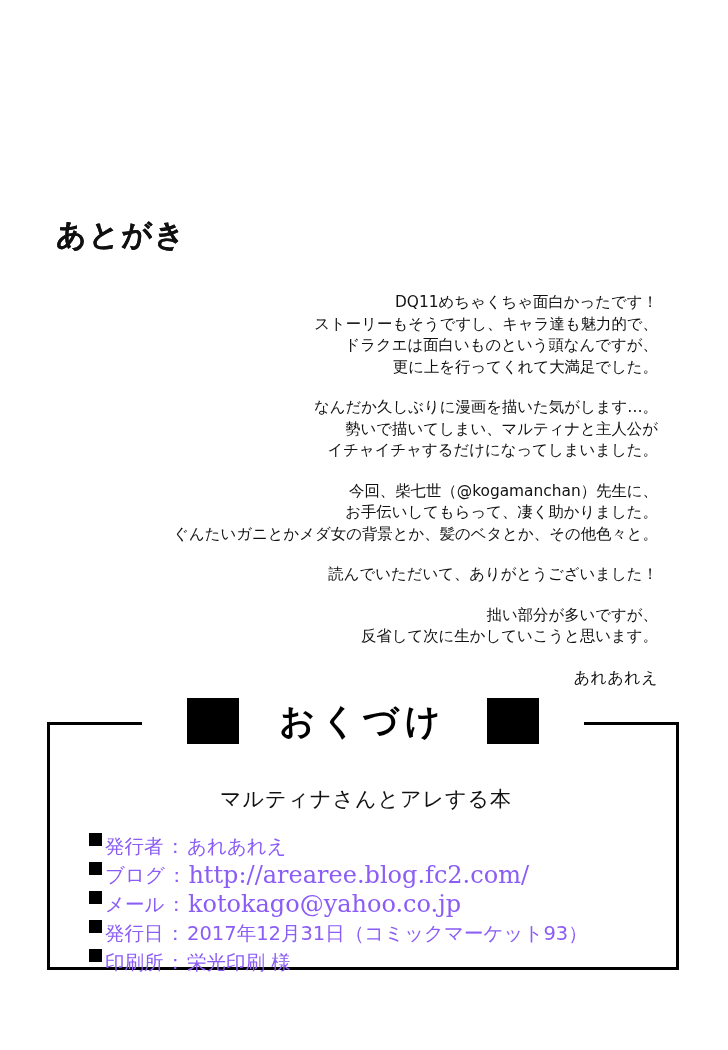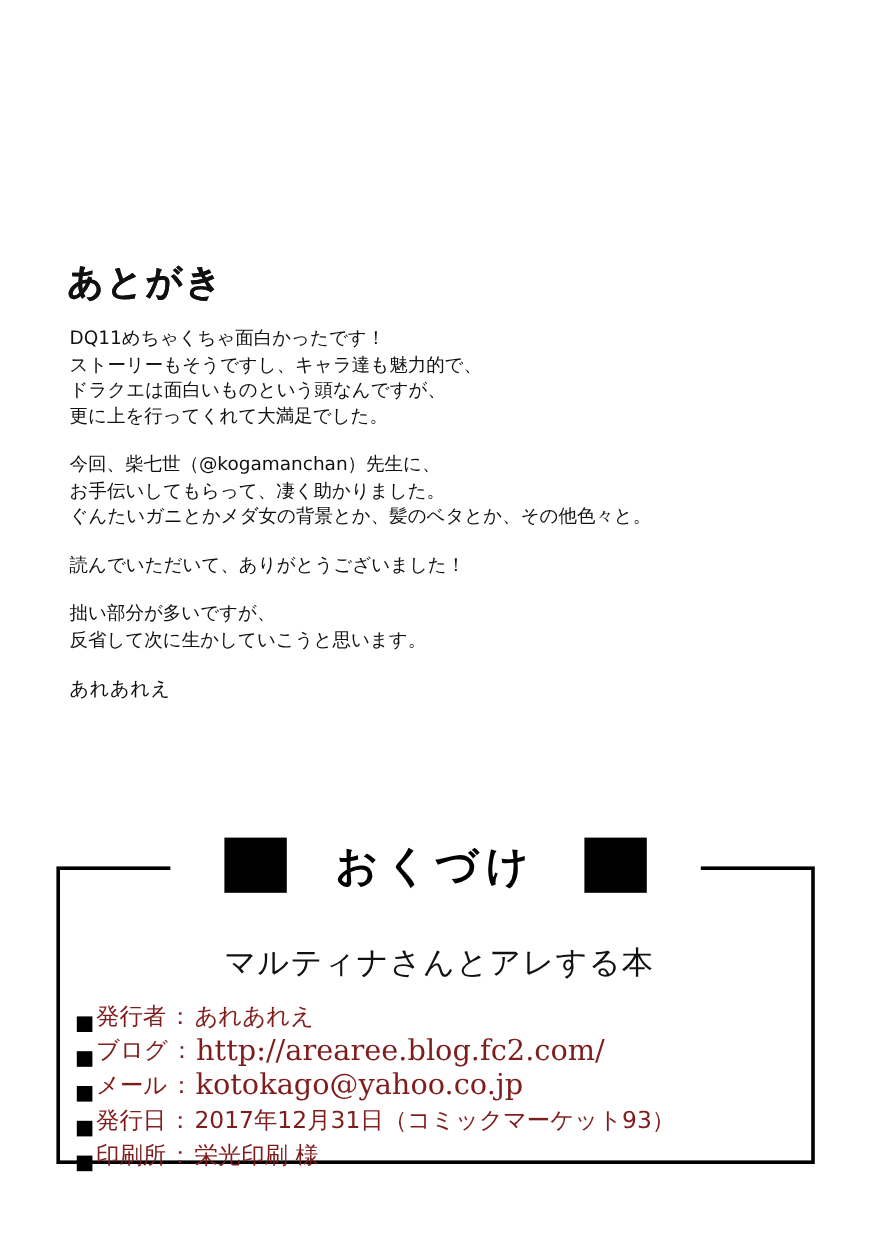--- a/index.html
+++ b/index.html
@@ -34,26 +34,27 @@
     font-family: "DejaVu Sans", sans-serif;
     font-weight: bold;
     color: #111;
     -webkit-text-stroke: 0.2px #111;
   }
 
   
   .body-text {
     position: absolute;
     left: 58px;
-    top: 272px;
+    top: 292px;
     width: 600px;
     font-size: 15.4px;
     line-height: 21.5px;
     color: #111;
     font-family: "DejaVu Sans", sans-serif;
+    text-align: right;
   }
   .body-text p {
     margin: 0 0 19px 0;
     white-space: pre-line;
   }
   .body-text p.signature {
     margin-top: 6px;
     font-size: 16px;
     letter-spacing: 0.5px;
   }
@@ -106,41 +107,42 @@
     font-family: "DejaVu Sans", sans-serif;
     color: #000;
   }
 
   .doujin-title {
     position: absolute;
     left: 0;
     top: 60px;
     width: 632px;
     text-align: center;
-    font-size: 26px;
+    font-size: 21px;
     letter-spacing: 1px;
     font-family: "DejaVu Sans", sans-serif;
     color: #111;
   }
 
   .info-list {
     position: absolute;
     left: 14px;
     top: 108px;
     width: 610px;
   }
   .info-row {
     display: flex;
-    align-items: flex-end;
+    align-items: flex-start;
     font-size: 19.5px;
     line-height: 27px;
     margin-bottom: 2px;
     font-family: "DejaVu Sans", sans-serif;
-    color: #7f1d1d;
+    color: #8b5cf6;
     white-space: nowrap;
+    margin-left: 25px;
   }
   .info-bullet {
     display: inline-block;
     width: 13px;
     height: 13px;
     background: #000;
     margin-right: 3px;
     flex: 0 0 auto;
   }
   .info-label {
@@ -162,20 +164,23 @@
 
 <div class="page">
 
   <div class="atogaki-title">あとがき</div>
 
   <div class="body-text">
     <p>DQ11めちゃくちゃ面白かったです！
 ストーリーもそうですし、キャラ達も魅力的で、
 ドラクエは面白いものという頭なんですが、
 更に上を行ってくれて大満足でした。</p>
+    <p>なんだか久しぶりに漫画を描いた気がします…。
+勢いで描いてしまい、マルティナと主人公が
+イチャイチャするだけになってしまいました。</p>
     <p>今回、柴七世（@kogamanchan）先生に、
 お手伝いしてもらって、凄く助かりました。
 ぐんたいガニとかメダ女の背景とか、髪のベタとか、その他色々と。</p>
     <p>読んでいただいて、ありがとうございました！</p>
     <p>拙い部分が多いですが、
 反省して次に生かしていこうと思います。</p>
     <p class="signature">あれあれえ</p>
   </div>
 
   <div class="colophon">

